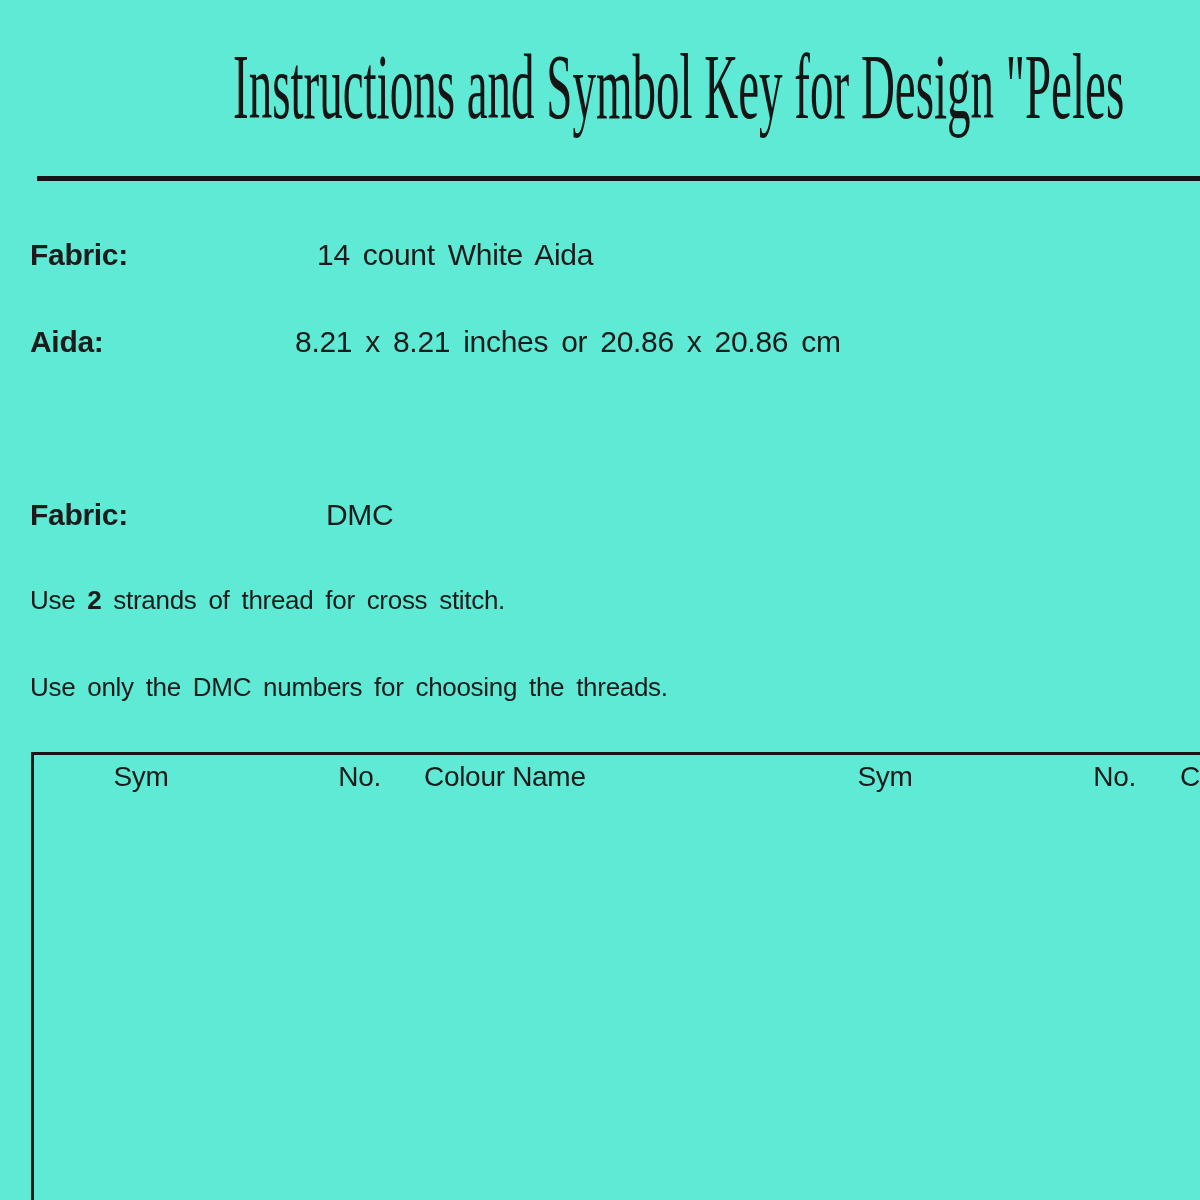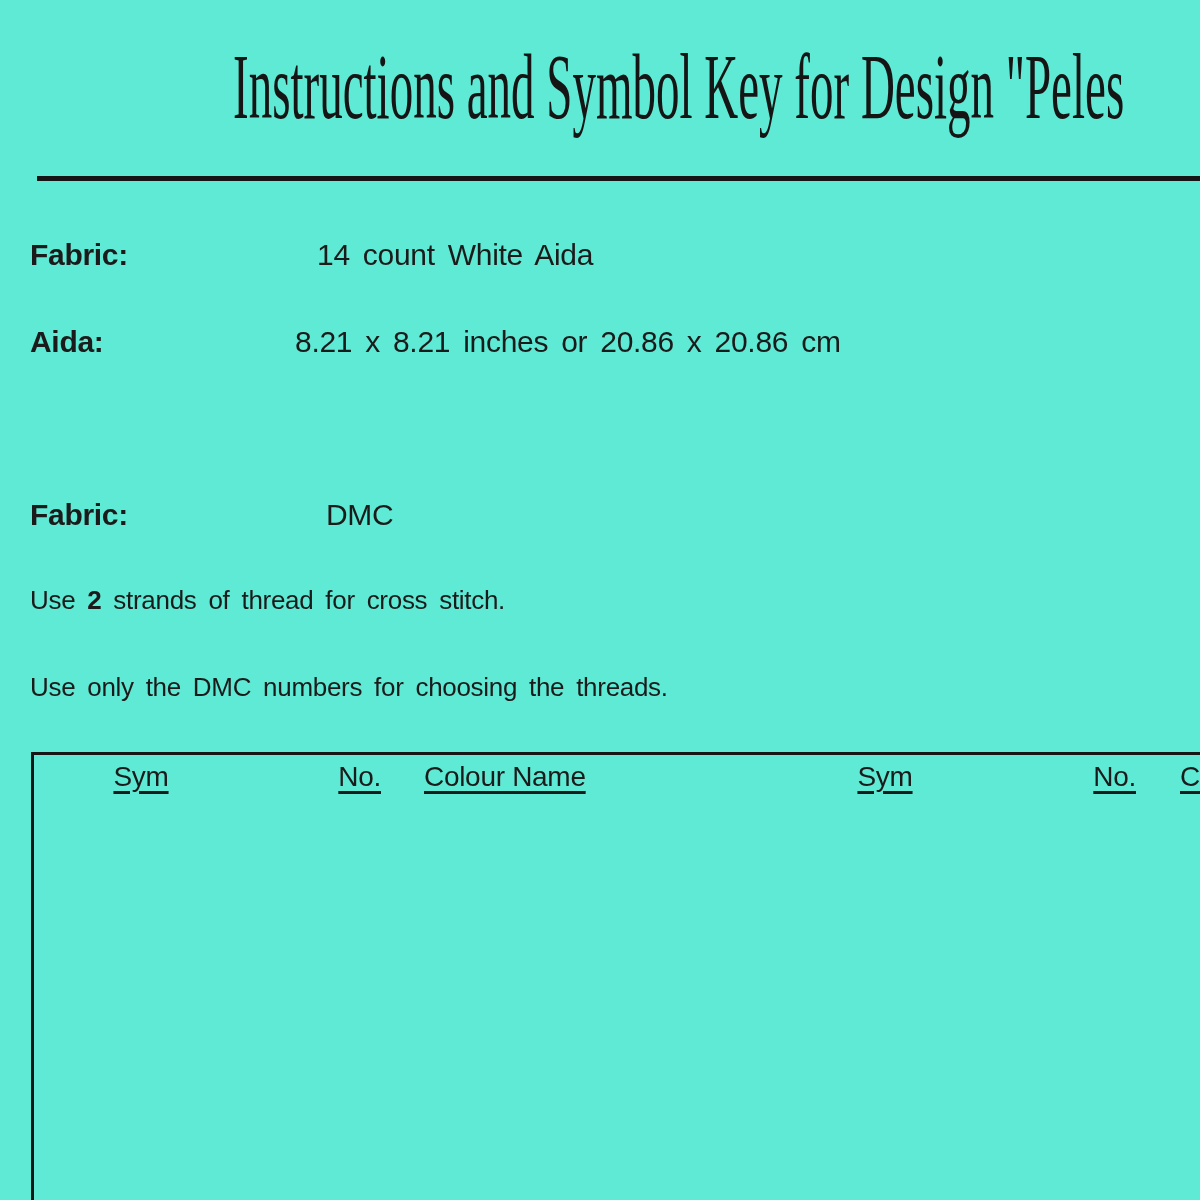--- a/index.html
+++ b/index.html
@@ -47,21 +47,20 @@
     height: 500px;
     border: 3px solid #161616;
     box-sizing: content-box;
   }
   .khead {
     position: absolute;
     top: 6px;
     font-size: 28px;
     letter-spacing: -0.3px;
     white-space: nowrap;
-    text-decoration: underline;
     text-decoration-thickness: 2.5px;
     text-underline-offset: 5px;
   }
   .h-sym1  { left: 72px;  width: 70px;  text-align: center; }
   .h-no1   { left: 200px; width: 147px; text-align: right; }
   .h-name1 { left: 390px; }
   .h-sym2  { left: 816px; width: 70px;  text-align: center; }
   .h-no2   { left: 955px; width: 147px; text-align: right; }
   .h-name2 { left: 1146px; }
 </style>

